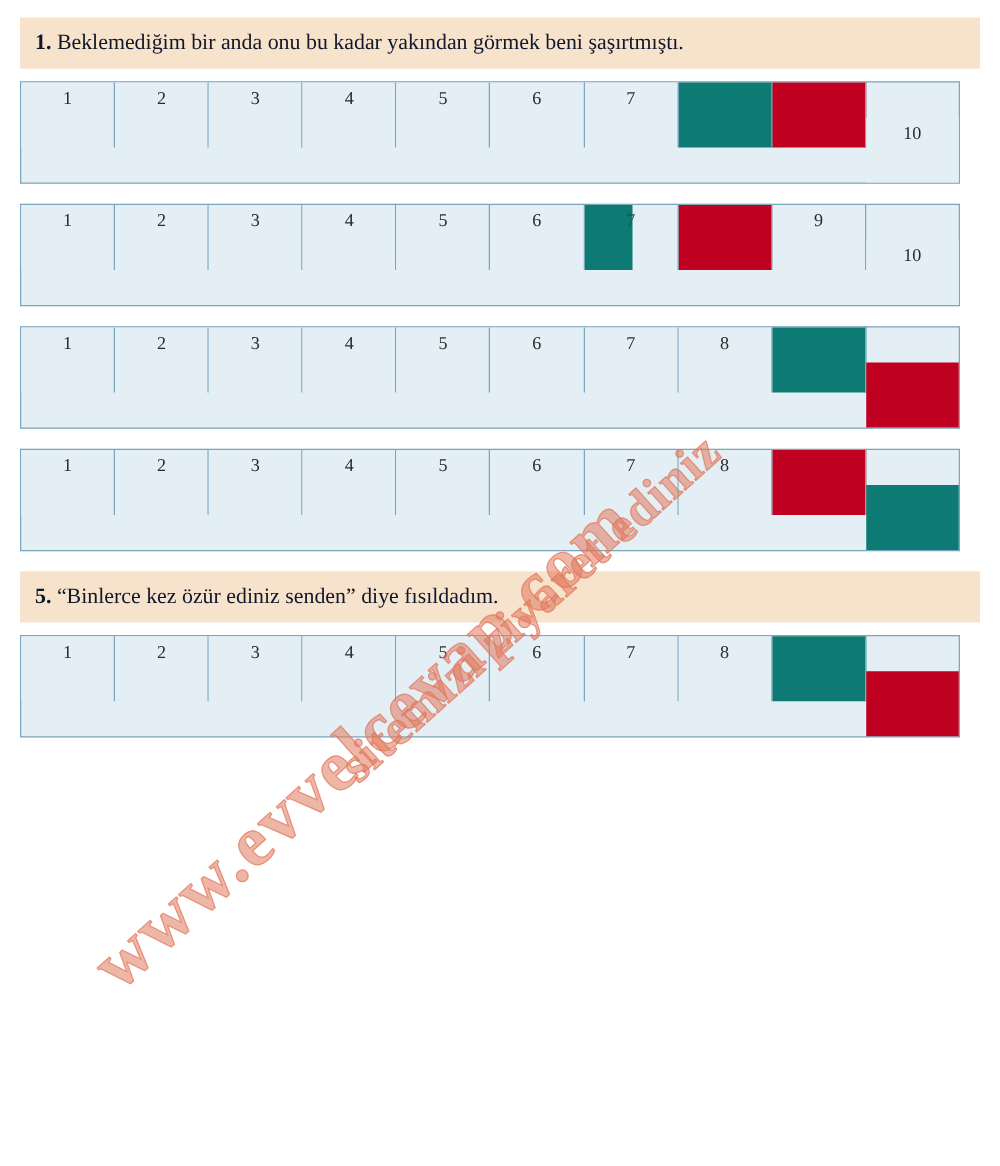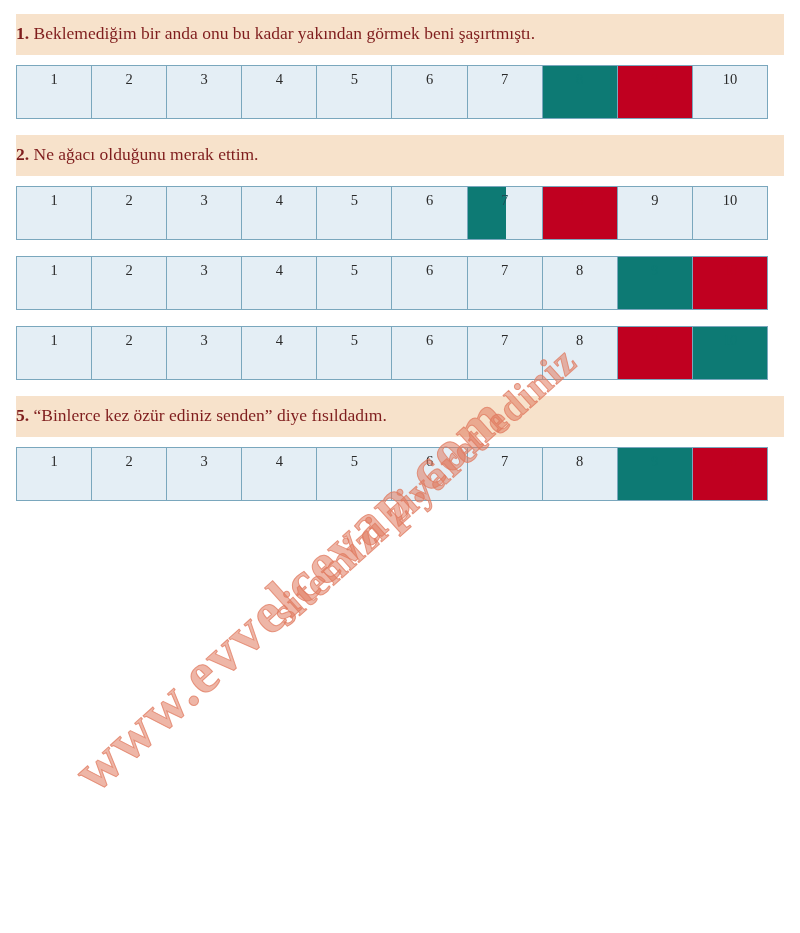--- a/index.html
+++ b/index.html
@@ -22,23 +22,23 @@
     box-sizing: border-box;
     padding: 14px 16px 0 16px;
   }
 
   .item {
     margin-bottom: 16px;
   }
 
   .prompt-bar {
     background: #f7e2cb;
-    padding: 9px 12px 10px 0;
+    padding: 9px 12px 10px 12px;
     font-size: 17.5px;
-    color: #7f1d1d;
+    color: #0f172a;
     line-height: 1.25;
     box-sizing: border-box;
   }
   .prompt-num {
     font-weight: bold;
   }
   .prompt-text {
     font-weight: normal;
   }
 
@@ -59,20 +59,21 @@
     display: flex;
     align-items: flex-start;
     justify-content: center;
     padding-top: 5px;
     font-size: 14.5px;
     color: #2a2a2a;
     background: #e4eef5;
   }
   .cell:last-child {
     border-right: none;
+    margin-top: 28px;
   }
   .cell .num {
     position: relative;
     z-index: 2;
   }
   .cell.teal {
     background: #0d7a74;
     color: #0d7a74;
   }
   .cell.red {
@@ -160,21 +161,20 @@
           </div>
           <div class="cell red">
             <span class="num">9</span>
           </div>
           <div class="cell">
             <span class="num">10</span>
           </div>
         </div>
       </div>
       <div class="item">
-        <div class="prompt-bar"><span class="prompt-num">2.</span> <span class="prompt-text">Ne ağacı olduğunu merak ettim.</span></div>
         <div class="scale">
           <div class="cell">
             <span class="num">1</span>
           </div>
           <div class="cell">
             <span class="num">2</span>
           </div>
           <div class="cell">
             <span class="num">3</span>
           </div>

